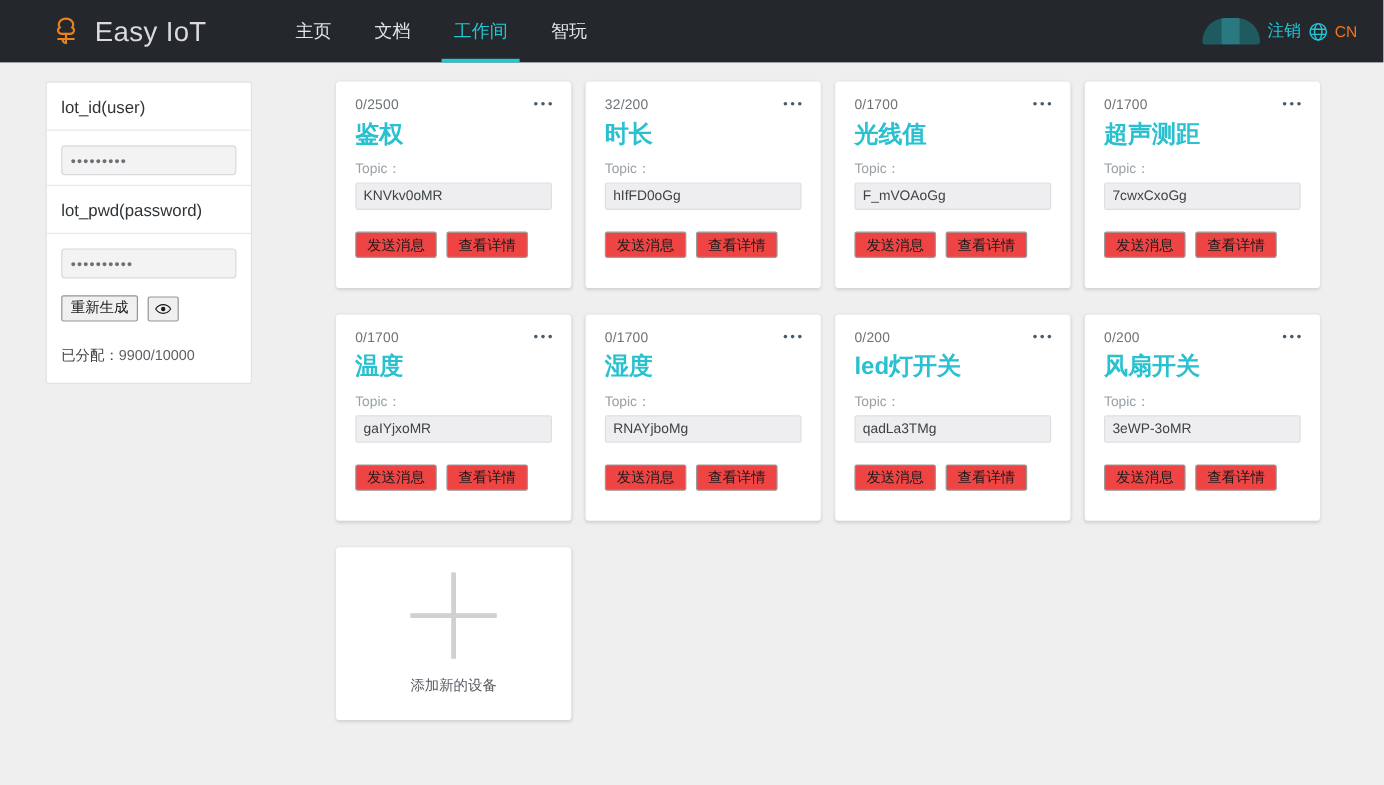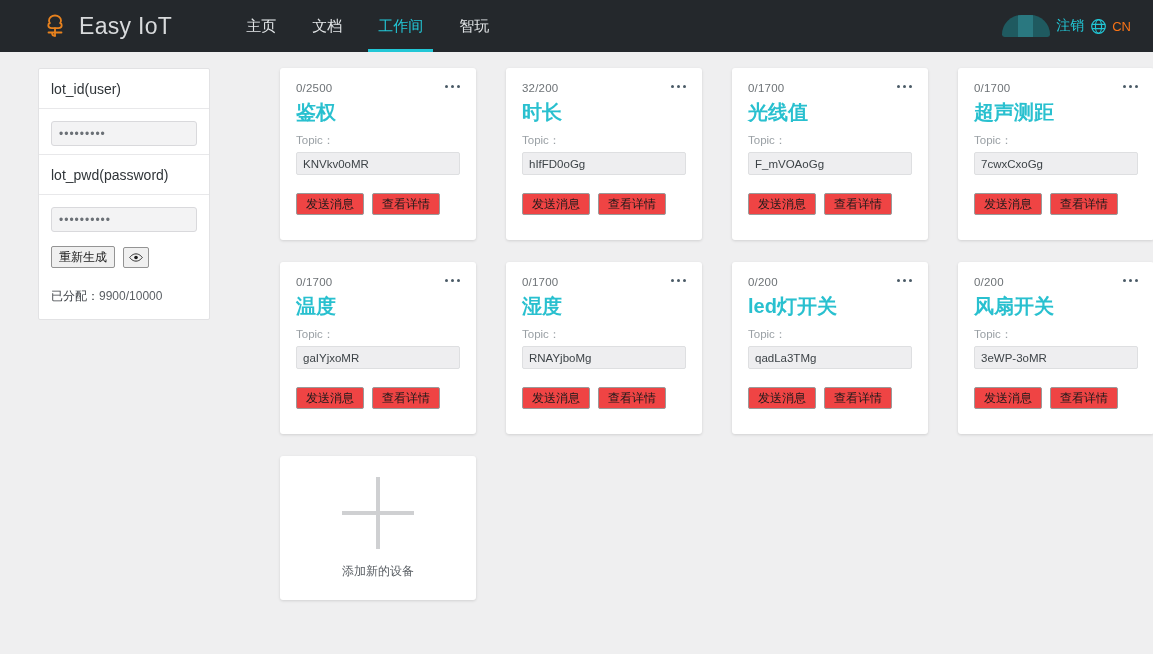--- a/index.html
+++ b/index.html
@@ -142,21 +142,21 @@
     margin-top: 14px;
   }
   .btn-plain {
     background: #f0f0f0;
     border: 1px solid #949494;
     border-radius: 2px;
     font-size: 12px;
     color: #1a1a1a;
     padding: 3px 7px;
     cursor: pointer;
-    font-family: Liberation Sans, sans-serif;
+    font-family: Liberation Mono, monospace;
     line-height: 14px;
   }
   .btn-eye {
     background: #f0f0f0;
     border: 1px solid #949494;
     border-radius: 2px;
     width: 26px;
     height: 21px;
     display: flex;
     align-items: center;
@@ -170,21 +170,21 @@
     color: #3b3f44;
     white-space: nowrap;
   }
   .alloc .alloc-val { color: #5a5f64; }
 
   
   .grid {
     margin-left: 22px;
     display: grid;
     grid-template-columns: repeat(4, 196px);
-    gap: 22px 30px;
+    gap: 22px 12px;
     padding-left: 48px;
   }
   .card {
     background: #ffffff;
     border-radius: 3px;
     box-shadow: 0 1px 3px rgba(0,0,0,.13);
     padding: 14px 16px 16px 16px;
     height: 172px;
     position: relative;
   }

